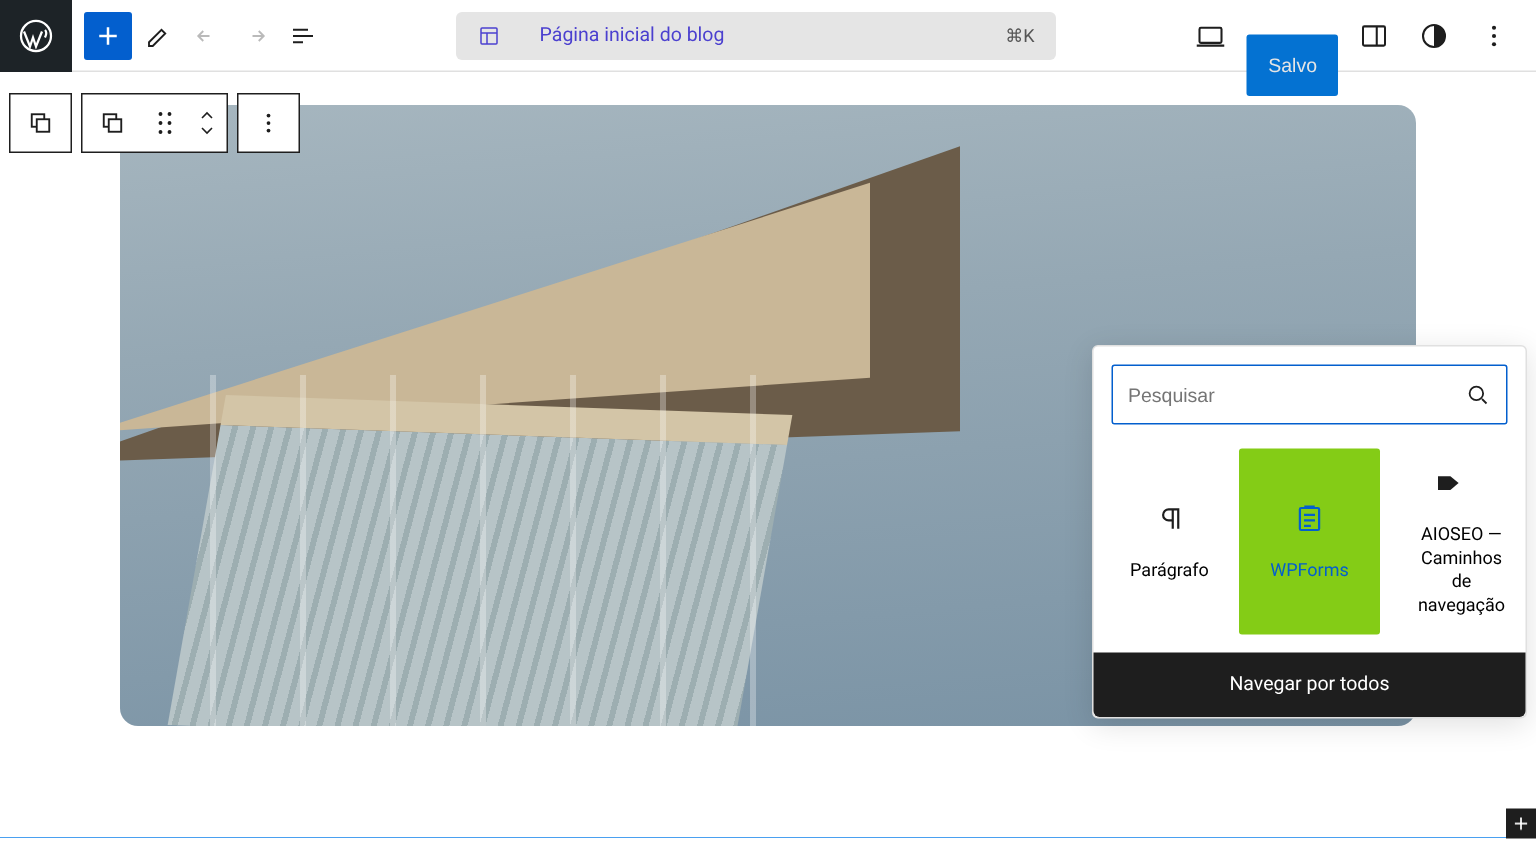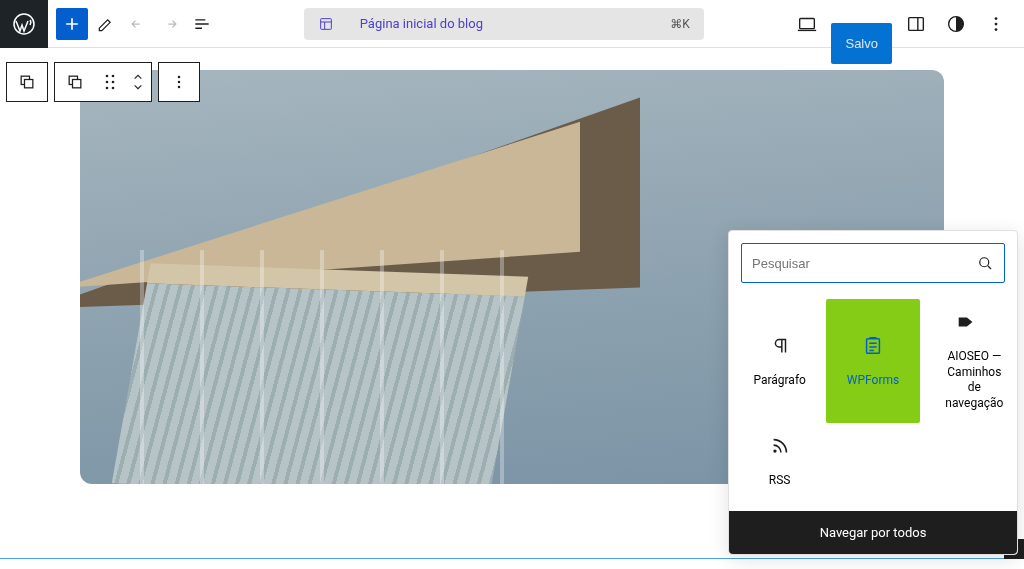--- a/index.html
+++ b/index.html
@@ -207,29 +207,20 @@
       <span>WPForms</span>
     </div>
     <div class="ins-item">
       <span class="ico">
           <svg viewBox="0 0 24 24">
             <path d="M4 7h9l6 5-6 5H4z" fill="#1e1e1e"></path>
           </svg>
         </span>
       <span class="two-line">AIOSEO — Caminhos de navegação</span>
     </div>
-    <div class="ins-item">
-      <span class="ico">
-          <svg viewBox="0 0 24 24">
-            <path d="M5 5a14 14 0 0 1 14 14M5 11a8 8 0 0 1 8 8" fill="none" stroke="#1e1e1e" stroke-width="1.8"></path>
-            <circle cx="6.5" cy="17.5" r="1.8" fill="#1e1e1e"></circle>
-          </svg>
-        </span>
-      <span>RSS</span>
-    </div>
   </div>
   <div class="inserter-footer">Navegar por todos</div>
 </div>
 
 <div class="bottom-line"></div>
 <div class="corner-add">
   <svg width="14" height="14" viewBox="0 0 24 24">
       <path d="M12 5v14M5 12h14" stroke="#fff" stroke-width="2"></path>
     </svg>
 </div>

